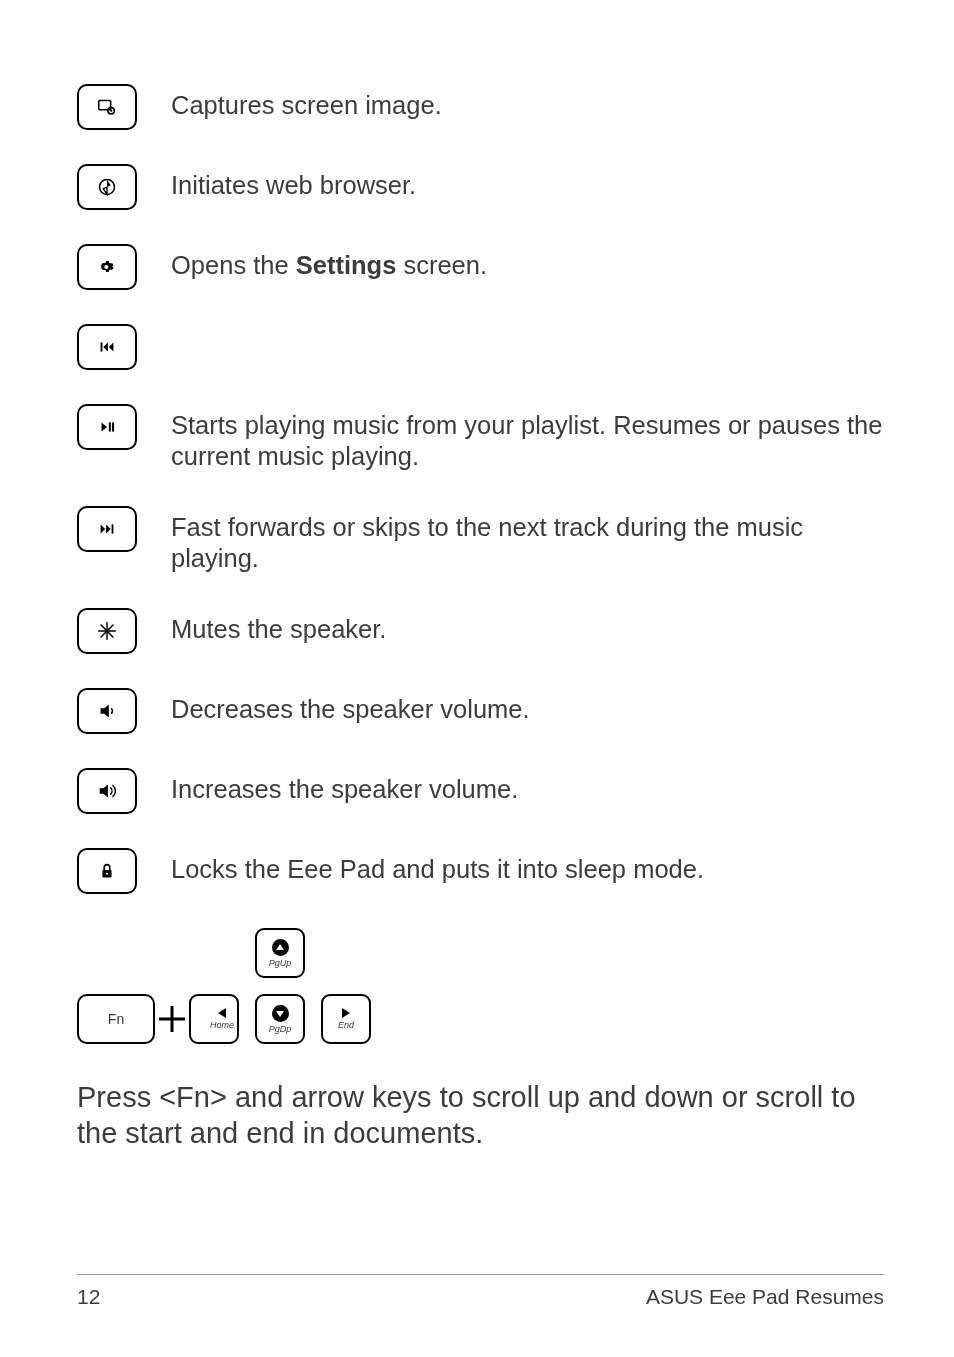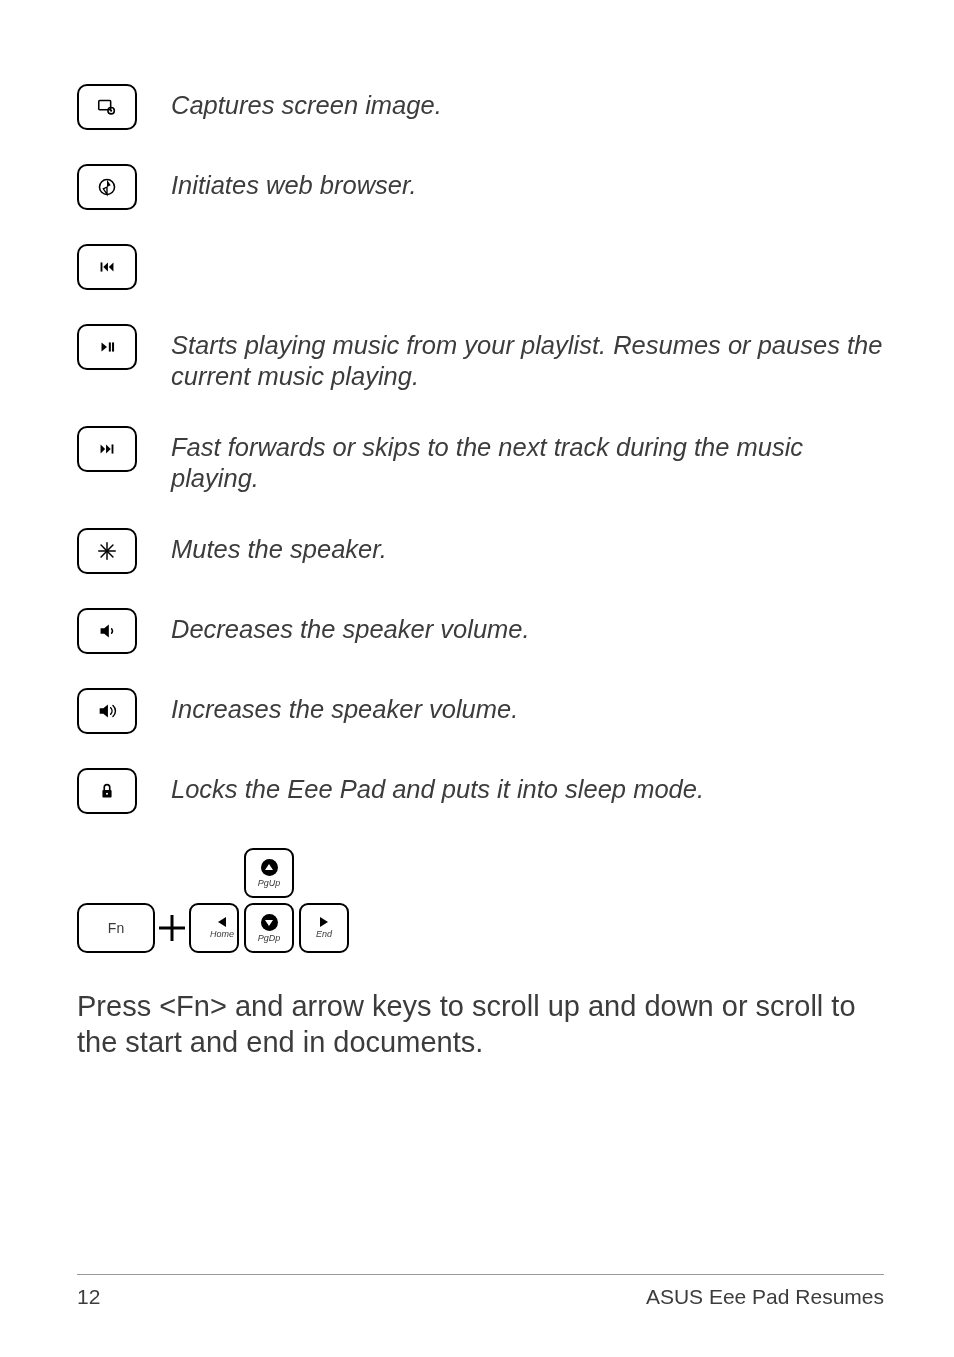--- a/index.html
+++ b/index.html
@@ -16,21 +16,20 @@
     box-sizing: border-box;
     width: 954px;
     height: 1357px;
     padding: 84px 70px 0 77px;
     position: relative;
   }
   .row {
     display: flex;
     align-items: flex-start;
     margin-bottom: 34px;
-    font-style: italic;
   }
   .keycap {
     width: 56px;
     height: 42px;
     border: 2.5px solid #000;
     border-radius: 10px;
     display: flex;
     align-items: center;
     justify-content: center;
     flex: 0 0 56px;
@@ -91,21 +90,21 @@
     top: 50%;
     left: 2px;
     height: 3px;
     width: 26px;
     transform: translateY(-50%);
   }
   .arrow-cluster {
     display: grid;
     grid-template-columns: 50px 50px 50px;
     grid-template-rows: 50px 50px;
-    gap: 5px;
+    gap: 16px;
   }
   .ak {
     border: 2.5px solid #000;
     border-radius: 9px;
     display: flex;
     flex-direction: column;
     align-items: center;
     justify-content: center;
     font-size: 9px;
     font-style: italic;
@@ -191,20 +190,29 @@
     <div class="keycap">
       <svg viewBox="0 0 24 24">
         <circle cx="12" cy="12" r="8.2" fill="none" stroke="#000" stroke-width="1.7"></circle>
         <path d="M12 4 L16 10 L12 12 Z" fill="#000"></path>
         <path d="M12 12 L8 14 L12 20 Z" fill="none" stroke="#000" stroke-width="1.5"></path>
       </svg>
     </div>
     <div class="desc">Initiates web browser.</div>
   </div>
 
+  <div class="row">
+    <div class="keycap">
+      <svg viewBox="0 0 24 24">
+        <path d="M12 8a4 4 0 100 8 4 4 0 000-8zm8.5 4l1.7-1.3-1.6-2.8-2 .7a7 7 0 00-1.4-.8l-.4-2.1h-3.2l-.4 2.1a7 7 0 00-1.4.8l-2-.7-1.6 2.8L9.9 12l-1.7 1.3 1.6 2.8 2-.7c.4.3.9.6 1.4.8l.4 2.1h3.2l.4-2.1c.5-.2 1-.5 1.4-.8l2 .7 1.6-2.8L20.5 12z" transform="translate(-2,0) scale(0.95)" fill="#000"></path>
+        <circle cx="11.3" cy="12" r="2.3" fill="#fff"></circle>
+      </svg>
+    </div>
+    <div class="desc">Opens the <strong>Settings</strong> screen.</div>
+  </div>
 
   <div class="row">
     <div class="keycap">
       <svg viewBox="0 0 24 24">
         <rect x="5" y="7" width="2" height="10" fill="#000"></rect>
         <path d="M13 7 L8 12 L13 17 Z" fill="#000"></path>
         <path d="M19 7 L14 12 L19 17 Z" fill="#000"></path>
       </svg>
     </div>
   </div>

